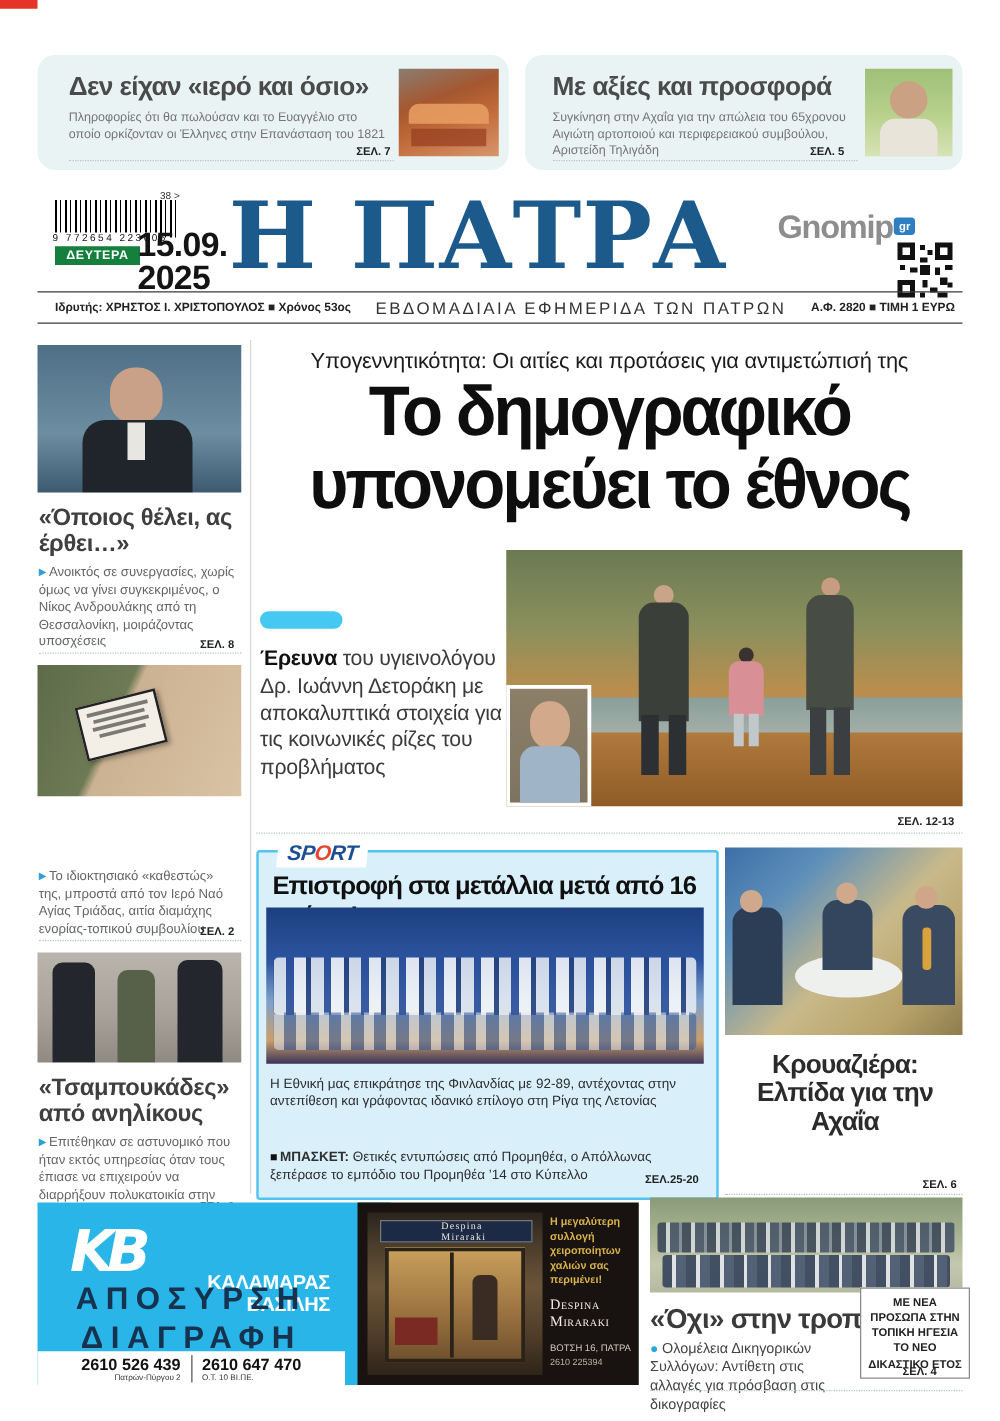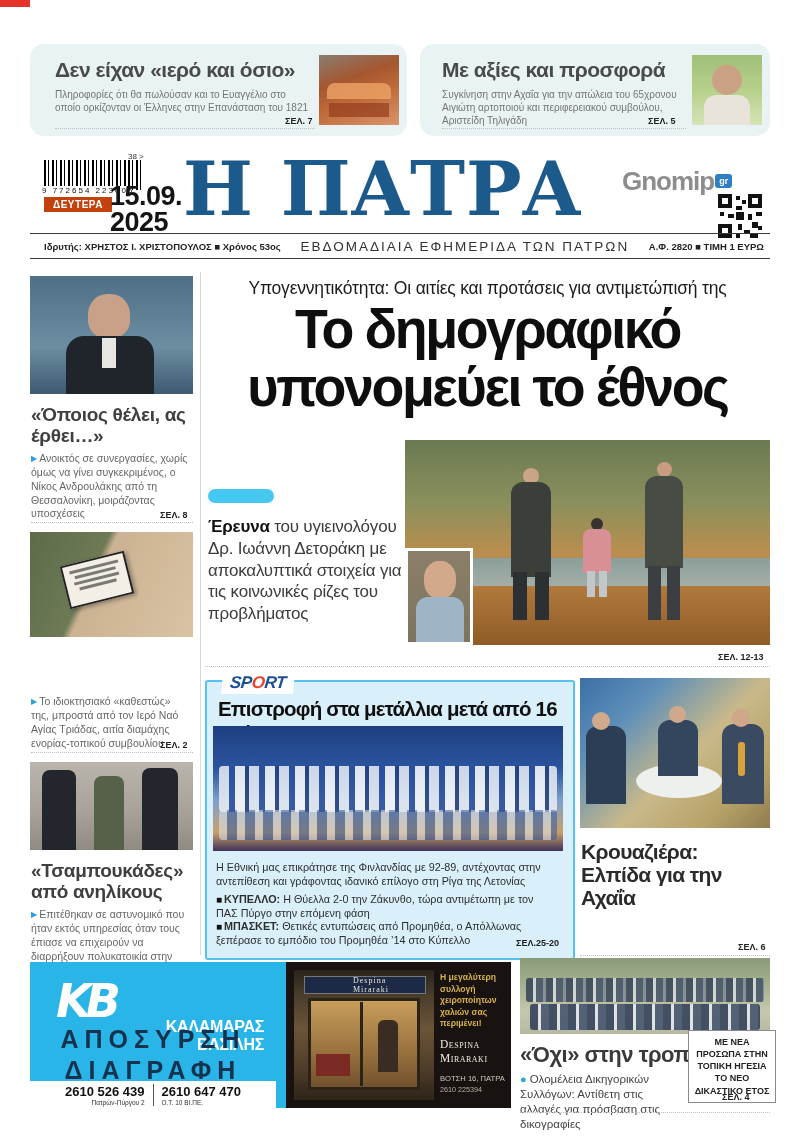--- a/index.html
+++ b/index.html
@@ -65,21 +65,21 @@
       <div class="abs" style="left:20px;top:10px;width:30px;height:30px;border-radius:50%;background:#caa183;"></div>
       <div class="abs" style="left:12px;top:40px;width:46px;height:30px;border-radius:12px 12px 0 0;background:#e8e4da;"></div>
     </div>
   </div>
 
   <div class="abs" style="left:128px;top:152px;font-size:8px;color:#333;">38 &gt;</div>
   <div class="abs barcode" style="left:44px;top:160px;width:100px;height:26px;"></div>
   <div class="abs barcode" style="left:128px;top:160px;width:16px;height:30px;"></div>
   <div class="abs" style="left:42px;top:186px;font-size:8px;color:#111;letter-spacing:2px;white-space:nowrap;">9 772654 223005</div>
 
-  <div class="abs" style="left:44px;top:197px;background:#c2410c;color:#fff;font-size:10px;font-weight:bold;padding:2px 9px;letter-spacing:.5px;">ΔΕΥΤΕΡΑ</div>
+  <div class="abs" style="left:44px;top:197px;background:#15803d;color:#fff;font-size:10px;font-weight:bold;padding:2px 9px;letter-spacing:.5px;">ΔΕΥΤΕΡΑ</div>
 
   <div class="abs" style="left:110px;top:184px;font-size:27px;font-weight:bold;color:#141414;line-height:.95;letter-spacing:-0.5px;">
     <div>15.09.</div>
     <div>2025</div>
   </div>
 
   <div class="abs masthead-title" style="left:183px;top:152px;">Η ΠΑΤΡΑ</div>
 
   <div class="abs" style="left:622px;top:166px;">
     <span style="font-size:26px;font-weight:bold;color:#8d8d8d;letter-spacing:-1px;">Gnomip</span><span style="display:inline-block;background:#2d7fc1;color:#fff;font-size:9px;font-weight:bold;padding:2px 4px;border-radius:3px;vertical-align:6px;margin-left:1px;">gr</span>
@@ -194,39 +194,36 @@
   <div class="abs sportbox" style="left:205px;top:680px;width:366px;height:276px;"></div>
   <div class="abs sport-logo" style="left:222px;top:672px;background:#fff;padding:1px 8px;transform:skewX(-6deg);">
     <span style="color:#1c4e93;">SP</span><span style="color:#e8442e;">O</span><span style="color:#1c4e93;">RT</span>
   </div>
   <div class="abs sport-head" style="left:218px;top:697px;width:345px;">Επιστροφή στα μετάλλια μετά από 16 χρόνια!</div>
   <div class="abs photo" style="left:213px;top:726px;width:350px;height:125px;background:linear-gradient(180deg,#1d3f80 0%,#2c55a0 35%,#7fa0cc 60%,#c9a06a 85%,#3d3358 100%);">
     <div class="abs" style="left:6px;top:40px;width:338px;height:46px;background:repeating-linear-gradient(90deg,#e9eef4 0 10px,#2a4f9b 10px 16px,#ffffff 16px 26px,#23407c 26px 30px);opacity:.85;border-radius:4px;"></div>
     <div class="abs" style="left:6px;top:84px;width:338px;height:30px;background:repeating-linear-gradient(90deg,#dfe6ee 0 8px,#31599f 8px 18px);opacity:.55;border-radius:4px;"></div>
   </div>
   <div class="abs sport-body" style="left:216px;top:860px;width:342px;">Η Εθνική μας επικράτησε της Φινλανδίας με 92-89, αντέχοντας στην αντεπίθεση και γράφοντας ιδανικό επίλογο στη Ρίγα της Λετονίας</div>
-  <div class="abs sport-body" style="left:216px;top:892px;width:342px;">
-    <span class="sq-ic">■</span><span style="font-weight:bold;">ΚΥΠΕΛΛΟ:</span> <span>Η Θύελλα 2-0 την Ζάκυνθο, τώρα αντιμέτωπη με τον ΠΑΣ Πύργο στην επόμενη φάση</span>
-  </div>
   <div class="abs sport-body" style="left:216px;top:919px;width:342px;">
     <span class="sq-ic">■</span><span style="font-weight:bold;">ΜΠΑΣΚΕΤ:</span> <span>Θετικές εντυπώσεις από Προμηθέα, ο Απόλλωνας ξεπέρασε το εμπόδιο του Προμηθέα ’14 στο Κύπελλο</span>
   </div>
   <div class="abs sel" style="left:516px;top:938px;">ΣΕΛ.25-20</div>
 
   <div class="abs photo" style="left:580px;top:678px;width:190px;height:150px;background:linear-gradient(135deg,#3d6fa8 0%,#5e8fb9 25%,#c9b98a 55%,#b7a268 80%,#8e7c4f 100%);">
     <div class="abs" style="left:56px;top:86px;width:86px;height:34px;border-radius:50%;background:#eef0ee;"></div>
     <div class="abs" style="left:6px;top:48px;width:40px;height:78px;background:#2c3e55;border-radius:12px 12px 0 0;"></div>
     <div class="abs" style="left:12px;top:34px;width:18px;height:18px;border-radius:50%;background:#d0a98d;"></div>
     <div class="abs" style="left:78px;top:42px;width:40px;height:56px;background:#33465e;border-radius:12px 12px 0 0;"></div>
     <div class="abs" style="left:89px;top:28px;width:17px;height:17px;border-radius:50%;background:#d0a98d;"></div>
     <div class="abs" style="left:142px;top:46px;width:42px;height:80px;background:#3a4a60;border-radius:12px 12px 0 0;"></div>
     <div class="abs" style="left:152px;top:31px;width:18px;height:18px;border-radius:50%;background:#cfa687;"></div>
     <div class="abs" style="left:158px;top:64px;width:7px;height:34px;background:#d8a23c;border-radius:3px;"></div>
   </div>
-  <div class="abs cruise-title" style="left:581px;top:840px;width:190px;">
+  <div class="abs cruise-title" style="left:581px;top:840px;width:190px;text-align:center;">
     <div>Κρουαζιέρα:</div>
     <div>Ελπίδα για την Αχαΐα</div>
   </div>
   <div class="abs sel" style="left:738px;top:942px;">ΣΕΛ. 6</div>
   <div class="abs dotted" style="left:580px;top:955px;width:190px;"></div>
 
   <div class="abs kb-ad" style="left:30px;top:962px;width:282px;height:146px;">
     <div class="abs" style="left:26px;top:12px;font-size:46px;font-weight:bold;font-style:italic;color:#fff;letter-spacing:-6px;font-family:'DejaVu Sans',sans-serif;">KB</div>
     <div class="abs" style="left:108px;top:16px;width:126px;text-align:right;color:#fff;font-weight:bold;font-size:16px;line-height:1.15;letter-spacing:-0.3px;margin-top:40px;">
       <div>ΚΑΛΑΜΑΡΑΣ</div>

